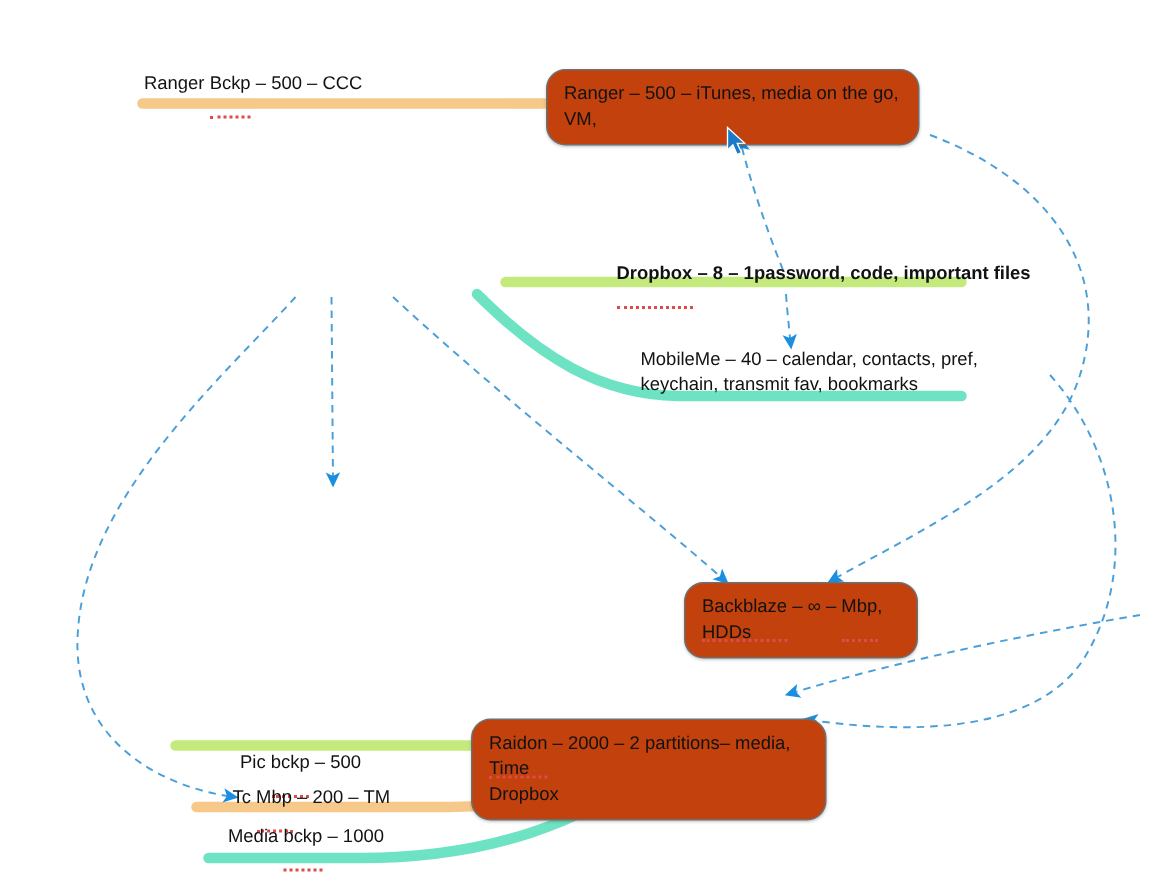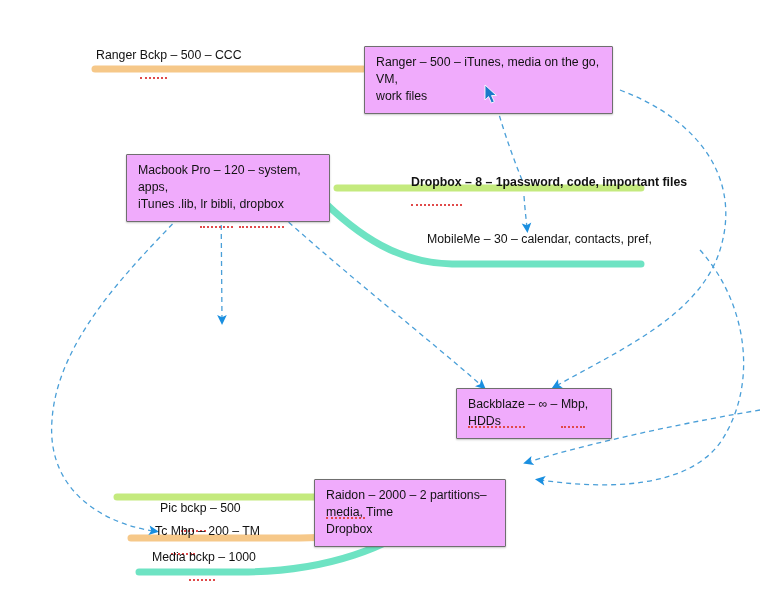--- a/index.html
+++ b/index.html
@@ -21,23 +21,23 @@
     position: absolute;
     left: 0;
     top: 0;
     width: 770px;
     height: 589px;
     pointer-events: none;
   }
   .node {
     position: absolute;
     box-sizing: border-box;
-    background: #f0abfc;
+    background: #c2410c;
     border: 1px solid #6f6f6f;
-    border-radius: 1px;
+    border-radius: 13px;
     box-shadow: 0 1px 2px rgba(0,0,0,0.22);
     color: #121212;
     font-size: 12.3px;
     line-height: 1.38;
     padding: 7px 10px 8px 11px;
     z-index: 5;
   }
   .label {
     position: absolute;
     color: #121212;
@@ -91,44 +91,40 @@
       <path d="M620,90 C700,120 742,180 720,250 C700,315 620,350 556,386" marker-end="url(#ah)"></path>
 
       <path d="M700,250 C745,300 760,380 722,440 C690,488 610,490 540,480" marker-end="url(#ah)"></path>
 
       <path d="M760,410 C700,420 600,440 528,462" marker-end="url(#ah)"></path>
     </g>
   </svg>
 
   <div class="node" style="left:364px; top:46px; width:249px;">
     <div>Ranger – 500 – iTunes, media on the go, VM,</div>
-    <div>work files</div>
   </div>
 
-  <div class="node" style="left:126px; top:154px; width:204px;">
-    <div>Macbook Pro – 120 – system, apps,</div>
-    <div><span>iTunes .lib, </span><span class="sp">lr bibli</span><span>, </span><span class="sp">dropbox</span></div>
-  </div>
 
 
   <div class="node" style="left:456px; top:388px; width:156px;">
     <div><span class="sp">Backblaze</span><span> – ∞ – </span><span class="sp">Mbp</span><span>, HDDs</span></div>
   </div>
 
-  <div class="node" style="left:314px; top:479px; width:192px;">
+  <div class="node" style="left:314px; top:479px; width:237px;">
     <div><span class="sp">Raidon</span><span> – 2000 – 2 partitions– media, Time</span></div>
     <div>Dropbox</div>
   </div>
 
   <div class="label" style="left:96px; top:47px;"><span>Ranger </span><span class="sp">Bckp</span><span> – 500 – CCC</span></div>
 
   <div class="label" style="left:411px; top:174px;font-weight:bold;"><span class="sp">Dropbox</span><span> – 8 – 1password, code, important files</span></div>
 
   <div class="label" style="left:427px; top:231px;">
-    <div>MobileMe – 30 – calendar, contacts, pref,</div>
+    <div>MobileMe – 40 – calendar, contacts, pref,</div>
+    <div>keychain, transmit fav, bookmarks</div>
   </div>
 
   <div class="label" style="left:160px; top:500px;"><span>Pic </span><span class="sp">bckp</span><span> – 500</span></div>
 
   <div class="label" style="left:155px; top:523px;"><span>Tc </span><span class="sp">Mbp</span><span> – 200 – TM</span></div>
 
   <div class="label" style="left:152px; top:528px;margin-top:21px;"><span>Media </span><span class="sp">bckp</span><span> – 1000</span></div>
 
   <svg class="cursor" style="left:484px; top:84px;" width="16" height="22" viewBox="0 0 16 22">
     <path d="M1,1 L1,16 L4.6,12.6 L7.4,19 L10.3,17.7 L7.5,11.6 L12.4,11.4 Z" fill="#1b79c9" stroke="#ffffff" stroke-width="0.9"></path>

